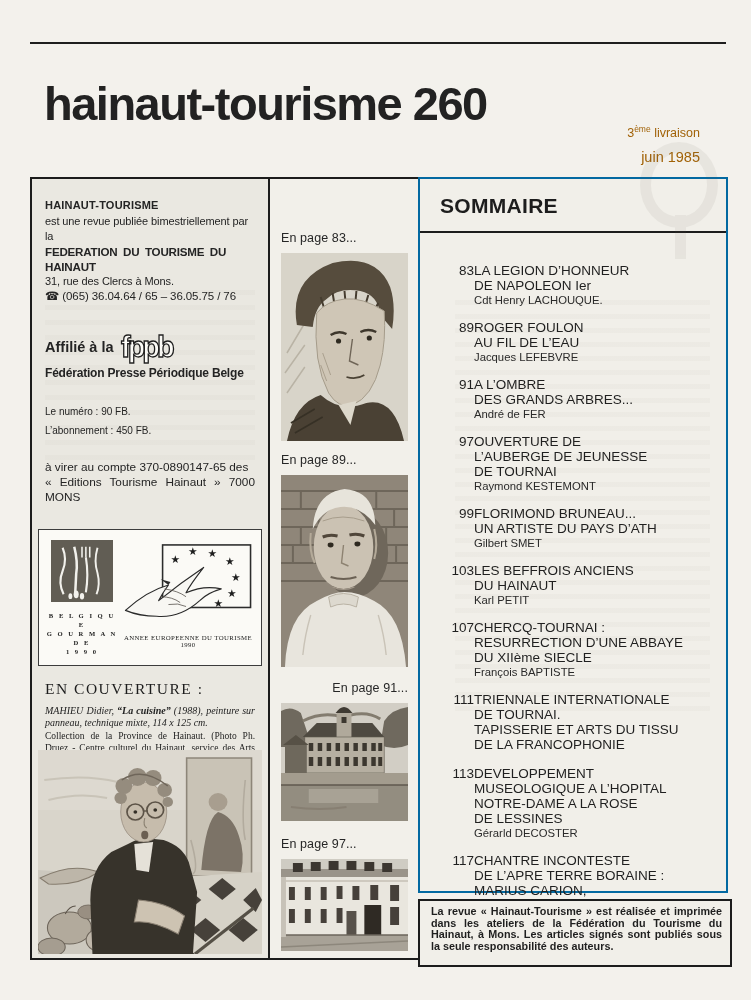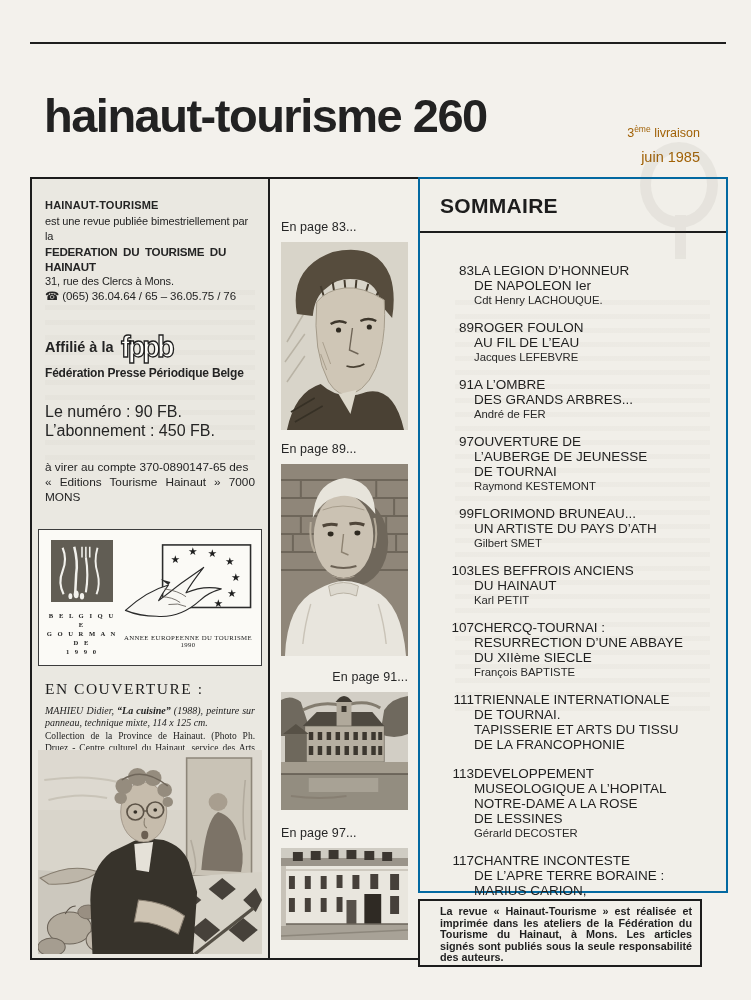--- a/index.html
+++ b/index.html
@@ -8,21 +8,21 @@
     position:relative;
     background:#f3f1ec;
     font-family:"Liberation Sans", sans-serif;
     color:#242424;
     overflow:hidden;
   }
   .top-rule { position:absolute; left:30px; top:42px; width:696px; height:2px; background:#1e1e1e; }
 
   
   .masthead-title {
-    position:absolute; left:44px; top:88px;
+    position:absolute; left:44px; top:76px;
     font-size:47px; font-weight:bold; letter-spacing:-1.5px; color:#222;
     white-space:nowrap;
   }
   .masthead-right { position:absolute; right:51px; top:88px; text-align:right; color:#a16207;margin-top:36px; }
   .edition-line { font-size:12.5px; }
   .edition-line sup { font-size:8.5px; }
   .date-line { font-size:14.5px; margin-top:9px; }
 
   
   .left-box {
@@ -32,37 +32,37 @@
   .middle-box {
     position:absolute; left:270px; top:177px; width:149px; height:783px;
     background:#f2f0ea; border-top:2px solid #1c1c1c; border-bottom:2px solid #1c1c1c;
     padding:0 11px;
   }
   .sommaire-box {
     position:absolute; left:418px; top:177px; width:310px; height:716px;
     background:#f1efe9; border:2px solid #0369a1;
   }
   .note-box {
-    position:absolute; left:418px; top:899px; width:284px; height:68px;
-    background:#f1efe9; border:2px solid #1c1c1c; padding:5px 8px 4px 20px;
+    position:absolute; left:418px; top:899px; width:314px; height:68px;
+    background:#f1efe9; border:2px solid #1c1c1c; padding:5px 8px 4px 11px;
   }
   .note-box p { font-size:10.8px; line-height:11.6px; font-weight:bold; text-align:justify; color:#1f1f1f; }
 
   
   .pub-block { margin-top:20px; }
   .pub-name { font-size:11px; font-weight:bold; letter-spacing:0.2px; margin-bottom:3px; }
   .pub-line { font-size:11px; line-height:15px; letter-spacing:-0.1px; }
   .pub-fed { font-size:11.6px; font-weight:bold; word-spacing:2.5px; letter-spacing:-0.2px; }
   .pub-phone { font-size:11.5px; }
 
   .affil-row { margin-top:26px; display:flex; align-items:center; gap:6px; }
   .affil-prefix { font-size:14.5px; font-weight:bold; }
   .affil-name { font-size:12px; font-weight:bold; margin-top:2px; letter-spacing:-0.2px; }
 
-  .pricing { margin-top:22px; font-size:16px; line-height:19px; }
+  .pricing { margin-top:22px; font-size:10px; line-height:19px; }
   .account { margin-top:20px; font-size:11.8px; line-height:15px; text-align:justify; }
 
   .logos-box {
     margin:24px -7px 0 -7px; height:137px; background:#fbfaf6;
     border:1px solid #3c3c3c; display:flex; align-items:flex-start; padding:10px 4px 4px 6px;
   }
   .gourmande-wrap { width:76px; text-align:center; }
   .gourmande-caption { font-family:"Liberation Serif", serif; font-size:6.6px; letter-spacing:2px; font-weight:bold; line-height:9px; margin-top:5px; color:#1d1d1d; white-space:pre-line; }
   .bird-wrap { flex:1; text-align:center; padding-top:2px; }
   .bird-caption { font-family:"Liberation Serif", serif; font-size:6.8px; letter-spacing:0.4px; margin-top:2px; color:#1d1d1d; }
@@ -71,21 +71,21 @@
   .cover-text { margin-top:7px; font-family:"Liberation Serif", serif; color:#222; }
   .cover-credit { font-size:10px; line-height:12px; font-style:italic; text-align:justify; }
   .cover-credit b { font-style:italic; }
   .cover-collection { font-size:9.5px; line-height:11.5px; text-align:justify; margin-top:2px; }
   .cover-note { font-size:7.8px; line-height:9.2px; text-align:justify; margin-top:2px; }
   .painting-wrap { position:absolute; left:6px; right:6px; bottom:4px; height:204px; }
   .painting-wrap svg { width:100%; height:100%; display:block; }
 
   
   .photo-caption { font-size:12.5px; color:#262626; letter-spacing:0.1px; }
-  .cap-83 { margin-top:41px; }
+  .cap-83 { margin-top:52px; }
   .cap-89 { margin-top:12px; }
   .cap-91 { margin-top:14px;text-align:right; }
   .cap-97 { margin-top:16px; }
   .photo { margin-top:8px; width:100%; display:block; background:#d8d4cb; }
 
   
   .sommaire-title { margin:15px 0 0 20px; font-size:21px; font-weight:bold; letter-spacing:0.3px; color:#1d1d1d; }
   .sommaire-rule { margin-top:13px; height:2px; background:#1c1c1c; }
   .entries { padding:16px 8px 0 0; }
   .entry { display:grid; grid-template-columns:54px 1fr; margin-bottom:9px;margin-top:14px; }

